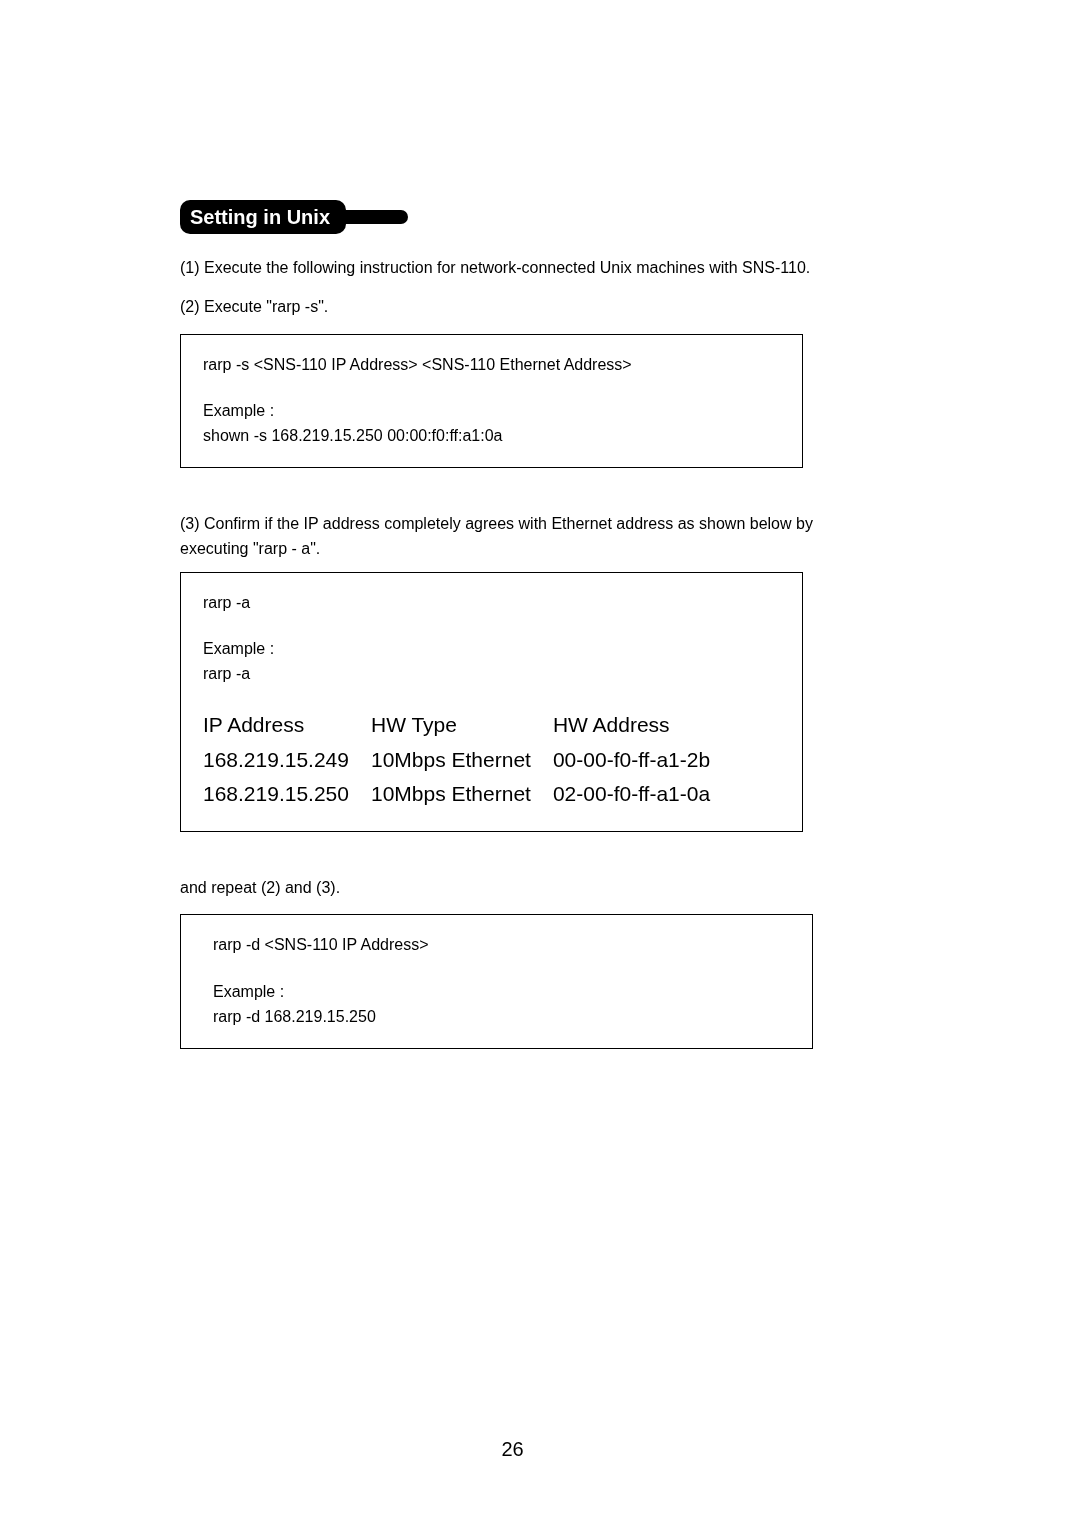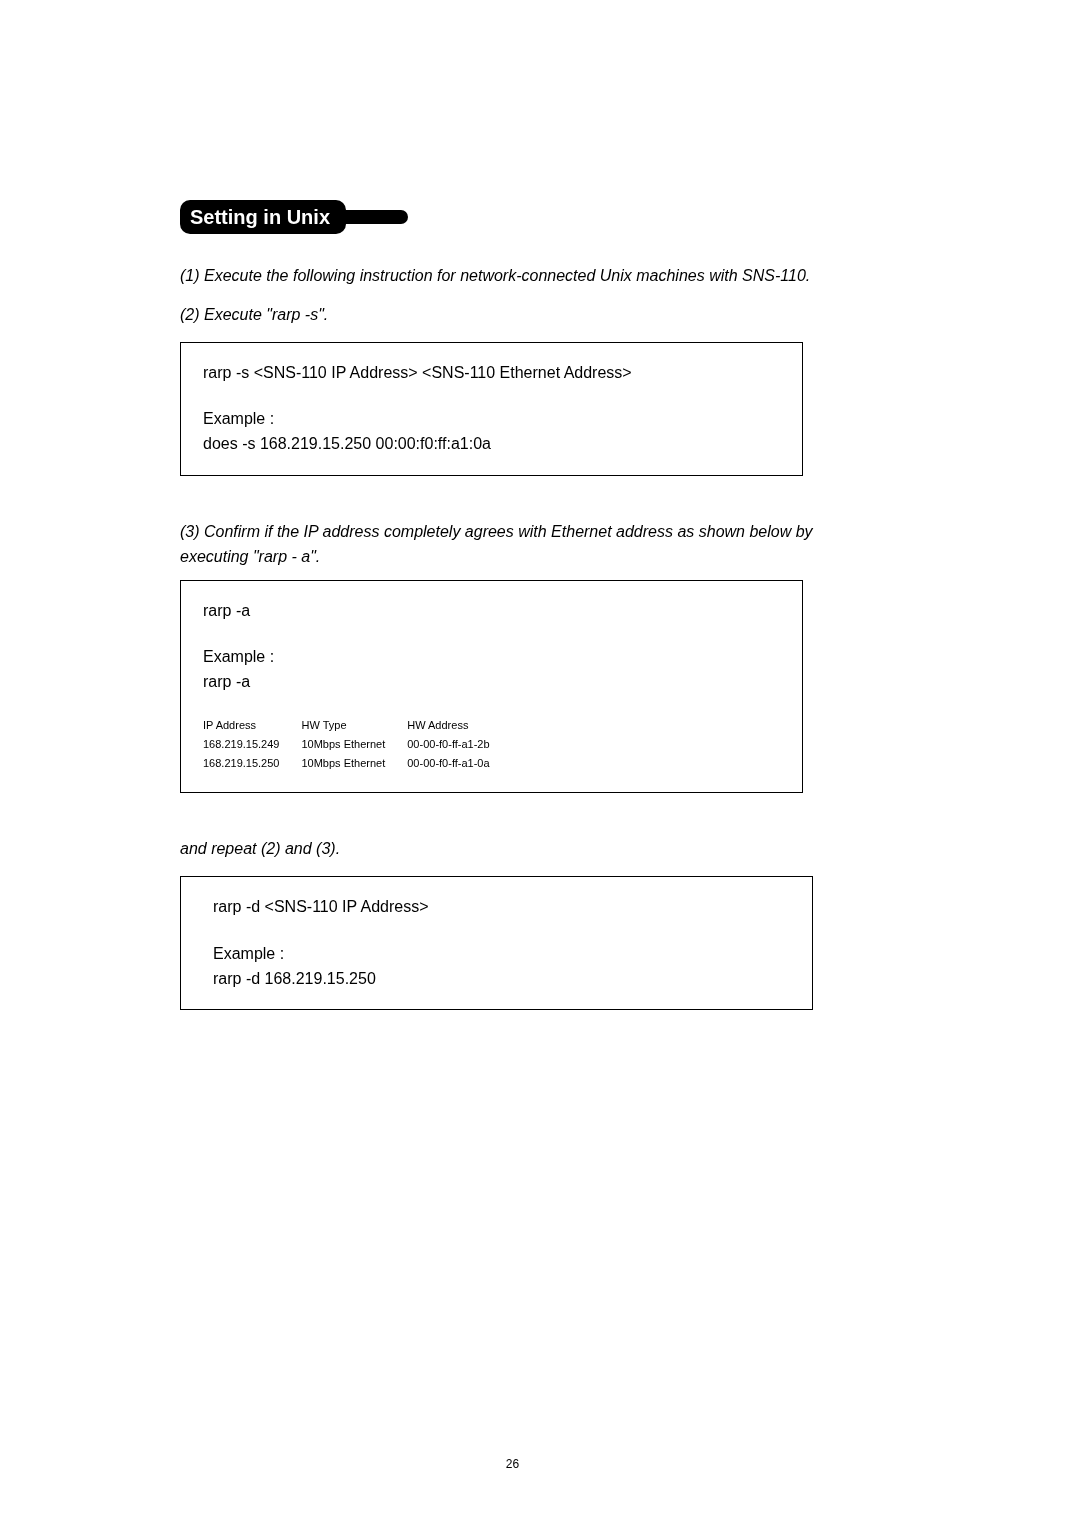--- a/index.html
+++ b/index.html
@@ -36,52 +36,51 @@
     transform: translateY(-50%);
     width: 62px;
     height: 14px;
     background: #000;
     border-top-right-radius: 14px;
     border-bottom-right-radius: 14px;
   }
   p.instr {
     font-size: 16px;
     line-height: 1.55;
-    margin: 8px 0 14px 0;
-    font-style: italic;
+    margin: 0 0 14px 0;
   }
   .gap-lg { margin-bottom: 44px; }
   .code-box {
     border: 1px solid #000;
     padding: 18px 22px;
     margin: 10px 13px 44px 0;
     width: 577px;
   }
   .code-box .line {
     font-size: 16px;
     line-height: 1.55;
     white-space: nowrap;
   }
   .code-box .spacer {
     height: 22px;
   }
   .rarp-table {
     display: table;
     border-collapse: collapse;
-    font-size: 11px;
+    font-size: 21px;
     line-height: 1.55;
   }
   .rarp-table .trow { display: table-row; }
   .rarp-table .tcell { display: table-cell; padding: 0 22px 2px 0; white-space: nowrap; }
   .page-number {
     position: absolute;
     left: 0; right: 0;
-    bottom: 57px;
+    bottom: 67px;
     text-align: center;
-    font-size: 12px;
+    font-size: 20px;
   }
 </style>
 </head>
 <body>
 
 <div class="page">
 
   <div style="position:relative; display:inline-block;">
     <span class="heading-pill">
       <span>Setting in Unix</span>
@@ -89,21 +88,21 @@
     </span>
   </div>
 
   <p class="instr">(1)  Execute the following instruction for network-connected Unix machines with SNS-110.</p>
   <p class="instr">(2)  Execute "rarp -s".</p>
 
   <div class="code-box">
     <div class="line">rarp -s &lt;SNS-110 IP Address&gt; &lt;SNS-110 Ethernet Address&gt;</div>
     <div class="spacer"></div>
     <div class="line">Example :</div>
-    <div class="line">does -s 168.219.15.250 00:00:f0:ff:a1:0a</div>
+    <div class="line">shown -s 168.219.15.250 00:00:f0:ff:a1:0a</div>
   </div>
 
   <p class="instr gap-lg" style="margin-bottom:10px;">(3)  Confirm if the IP address completely agrees with Ethernet address as shown below by executing "rarp - a".</p>
 
   <div class="code-box">
     <div class="line">rarp -a</div>
     <div class="spacer"></div>
     <div class="line">Example :</div>
     <div class="line">rarp -a</div>
     <div class="spacer"></div>
@@ -114,21 +113,21 @@
         <div class="tcell">HW Address</div>
       </div>
       <div class="trow">
         <div class="tcell">168.219.15.249</div>
         <div class="tcell">10Mbps Ethernet</div>
         <div class="tcell">00-00-f0-ff-a1-2b</div>
       </div>
       <div class="trow">
         <div class="tcell">168.219.15.250</div>
         <div class="tcell">10Mbps Ethernet</div>
-        <div class="tcell">00-00-f0-ff-a1-0a</div>
+        <div class="tcell">02-00-f0-ff-a1-0a</div>
       </div>
     </div>
   </div>
 
   <p class="instr">and repeat (2) and (3).</p>
 
   <div class="code-box" style="margin-top:6px;padding-left:32px;">
     <div class="line">rarp -d &lt;SNS-110 IP Address&gt;</div>
     <div class="spacer"></div>
     <div class="line">Example :</div>

